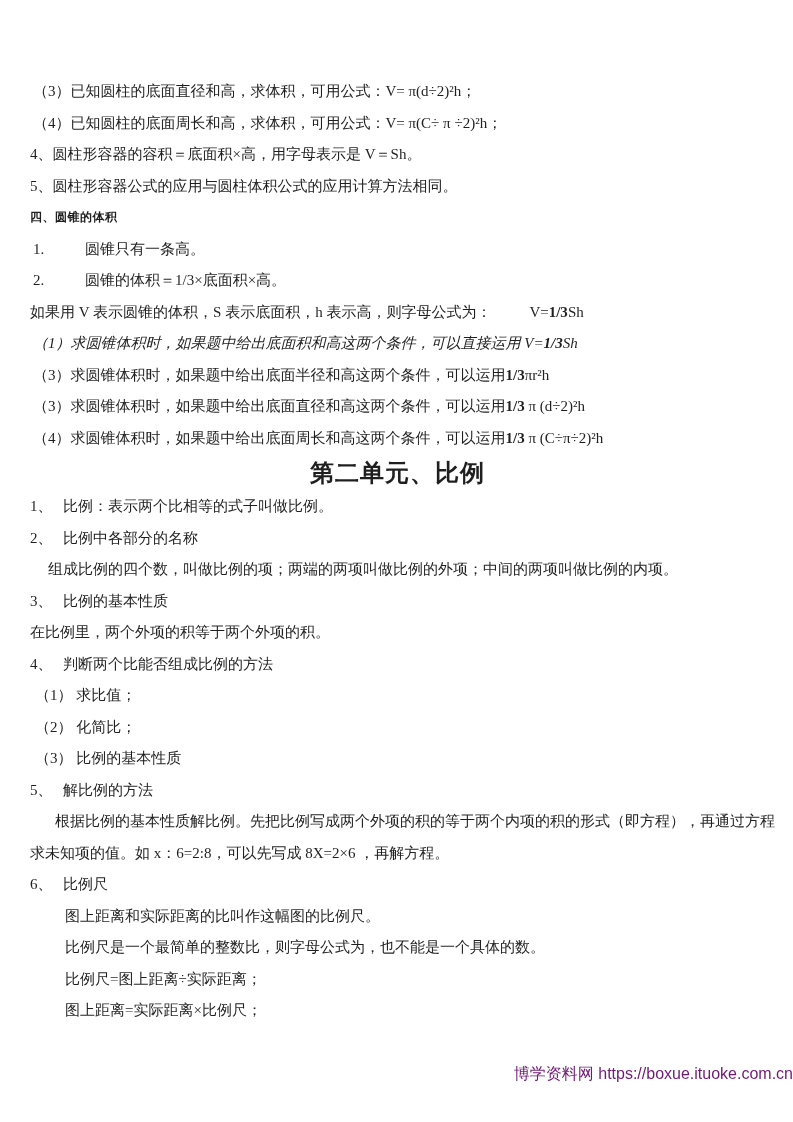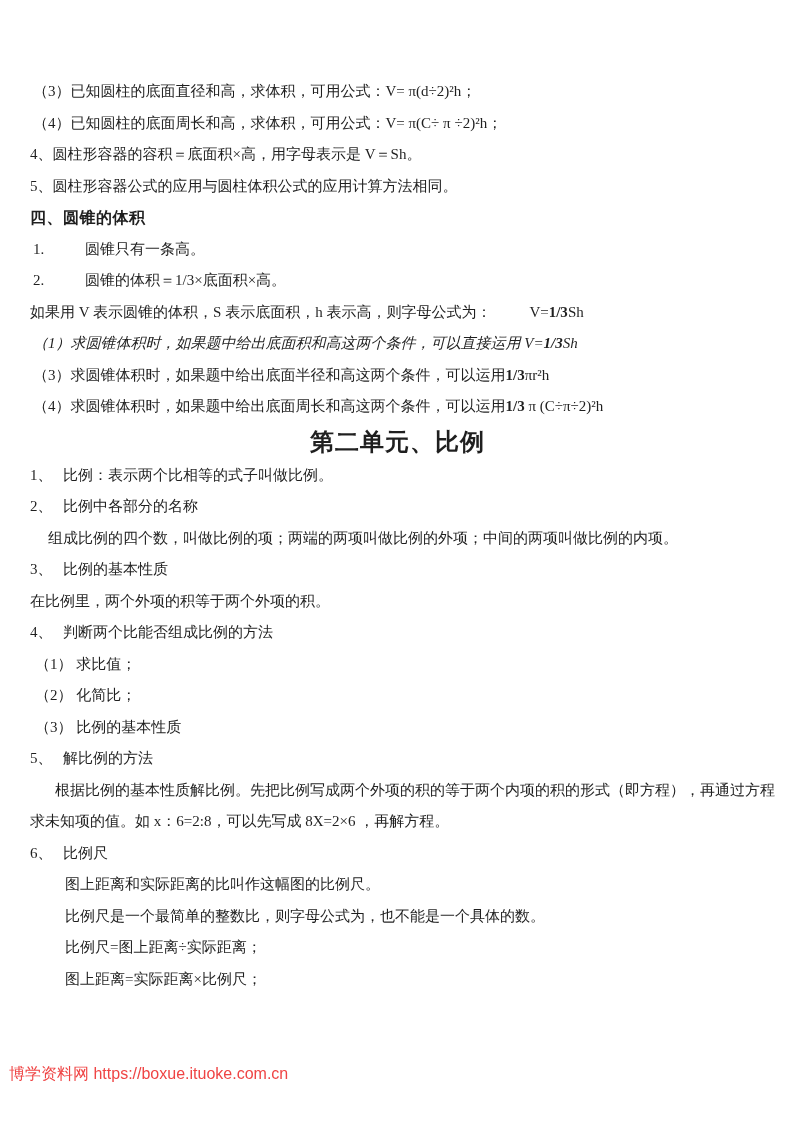--- a/index.html
+++ b/index.html
@@ -15,59 +15,60 @@
   .doc { padding:76px 28px 0 30px; }
   .line {
     font-size:15px;
     line-height:31.5px;
     height:31.5px;
     white-space:pre;
   }
   .line.h2 {
     font-family:"Liberation Sans","DejaVu Sans",sans-serif;
     font-weight:bold;
-    font-size:16px;
+    font-size:12px;
     letter-spacing:0.5px;
   }
   .line.h1 {
     font-family:"Liberation Sans","DejaVu Sans",sans-serif;
     font-weight:bold;
     font-size:24px;
     text-align:center;
     height:37px;
     line-height:37px;
     letter-spacing:1px;
   }
   .bold { font-weight:bold; }
   .label { display:inline-block; }
   .footer {
     position:absolute;
     top:1064px; left:0; right:0;
-    text-align:left;
+    text-align:right;
     font-family:"Liberation Sans","DejaVu Sans",sans-serif;
     font-size:16px;
-    color:#ef4444;
+    color:#701a75;
     margin-left:9px;
   }
 </style>
 </head>
 <body>
 
 <div class="page">
   <div class="doc" id="doc">
       <div class="line body" style="padding-left: 3px;"><span>（3）已知圆柱的底面直径和高，求体积，可用公式：V= π(d÷2)²h；</span></div>
       <div class="line body" style="padding-left: 3px;"><span>（4）已知圆柱的底面周长和高，求体积，可用公式：V= π(C÷ π ÷2)²h；</span></div>
       <div class="line body"><span>4、圆柱形容器的容积＝底面积×高，用字母表示是 V＝Sh。</span></div>
       <div class="line body"><span>5、圆柱形容器公式的应用与圆柱体积公式的应用计算方法相同。</span></div>
       <div class="line h2"><span>四、圆锥的体积</span></div>
       <div class="line body" style="padding-left: 3px;"><span class="label" style="width: 52px;">1.</span><span>圆锥只有一条高。</span></div>
       <div class="line body" style="padding-left: 3px;"><span class="label" style="width: 52px;">2.</span><span>圆锥的体积＝1/3×底面积×高。</span></div>
       <div class="line body"><span>如果用 V 表示圆锥的体积，S 表示底面积，h 表示高，则字母公式为：</span><span style="margin-left: 38px;">V=</span><span class="bold">1/3</span><span>Sh</span></div>
       <div class="line body" style="padding-left: 3px; font-style: italic;"><span>（1）求圆锥体积时，如果题中给出底面积和高这两个条件，可以直接运用 V=</span><span class="bold">1/3</span><span>Sh</span></div>
       <div class="line body" style="padding-left: 3px;"><span>（3）求圆锥体积时，如果题中给出底面半径和高这两个条件，可以运用</span><span class="bold">1/3</span><span>πr²h</span></div>
+      <div class="line body" style="padding-left: 3px;"><span>（3）求圆锥体积时，如果题中给出底面直径和高这两个条件，可以运用</span><span class="bold">1/3</span><span> π (d÷2)²h</span></div>
       <div class="line body" style="padding-left: 3px;"><span>（4）求圆锥体积时，如果题中给出底面周长和高这两个条件，可以运用</span><span class="bold">1/3</span><span> π (C÷π÷2)²h</span></div>
       <div class="line h1"><span>第二单元、比例</span></div>
       <div class="line body"><span class="label" style="width: 33px;">1、</span><span>比例：表示两个比相等的式子叫做比例。</span></div>
       <div class="line body"><span class="label" style="width: 33px;">2、</span><span>比例中各部分的名称</span></div>
       <div class="line body" style="padding-left: 18px;"><span>组成比例的四个数，叫做比例的项；两端的两项叫做比例的外项；中间的两项叫做比例的内项。</span></div>
       <div class="line body"><span class="label" style="width: 33px;">3、</span><span>比例的基本性质</span></div>
       <div class="line body"><span>在比例里，两个外项的积等于两个外项的积。</span></div>
       <div class="line body"><span class="label" style="width: 33px;">4、</span><span>判断两个比能否组成比例的方法</span></div>
       <div class="line body" style="padding-left: 5px;"><span>（1） 求比值；</span></div>
       <div class="line body" style="padding-left: 5px;"><span>（2） 化简比；</span></div>

